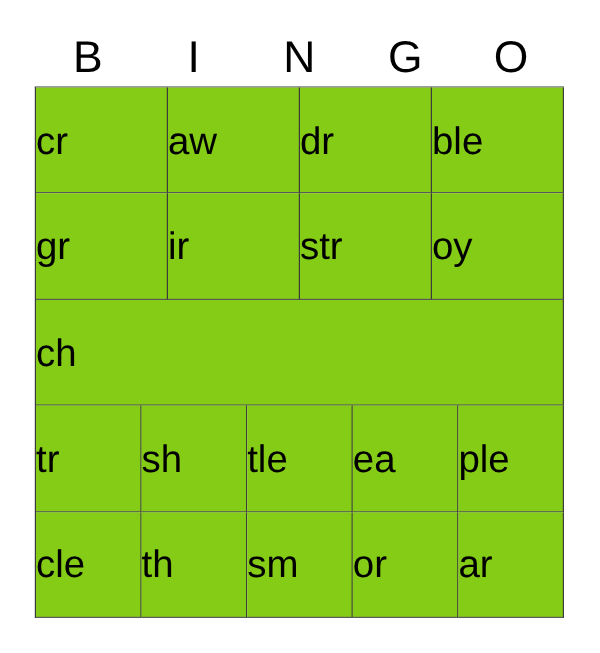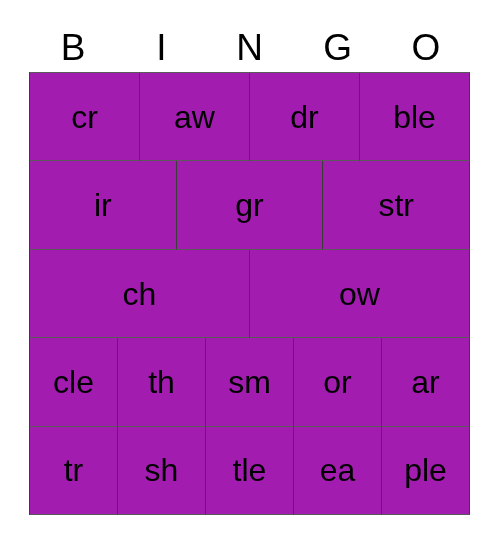--- a/index.html
+++ b/index.html
@@ -63,22 +63,22 @@
     display: flex;
     min-height: 0;
   }
   .grid-cell {
     flex: 1 1 0;
     box-sizing: border-box;
     border-right: 1px solid #3c3c3c;
     border-bottom: 1px solid #5a5a5a;
     display: flex;
     align-items: center;
-    justify-content: center;
-    background: #a21caf;
+    justify-content: flex-start;
+    background: #84cc16;
     overflow: hidden;
   }
   .cell-text {
     font-size: 32px;
     line-height: 1;
     color: #000000;
     white-space: nowrap;
     text-align: center;
   }
 </style>
@@ -117,36 +117,54 @@
       <div class="grid-cell">
         <span class="cell-text">dr</span>
       </div>
       <div class="grid-cell">
         <span class="cell-text">ble</span>
       </div>
     </div>
 
     <div class="grid-row">
       <div class="grid-cell">
+        <span class="cell-text">gr</span>
+      </div>
+      <div class="grid-cell">
         <span class="cell-text">ir</span>
       </div>
       <div class="grid-cell">
-        <span class="cell-text">gr</span>
+        <span class="cell-text">str</span>
       </div>
       <div class="grid-cell">
-        <span class="cell-text">str</span>
+        <span class="cell-text">oy</span>
       </div>
     </div>
 
     <div class="grid-row">
       <div class="grid-cell">
         <span class="cell-text">ch</span>
       </div>
+    </div>
+
+    <div class="grid-row">
       <div class="grid-cell">
-        <span class="cell-text">ow</span>
+        <span class="cell-text">tr</span>
+      </div>
+      <div class="grid-cell">
+        <span class="cell-text">sh</span>
+      </div>
+      <div class="grid-cell">
+        <span class="cell-text">tle</span>
+      </div>
+      <div class="grid-cell">
+        <span class="cell-text">ea</span>
+      </div>
+      <div class="grid-cell">
+        <span class="cell-text">ple</span>
       </div>
     </div>
 
     <div class="grid-row">
       <div class="grid-cell">
         <span class="cell-text">cle</span>
       </div>
       <div class="grid-cell">
         <span class="cell-text">th</span>
       </div>
@@ -154,32 +172,14 @@
         <span class="cell-text">sm</span>
       </div>
       <div class="grid-cell">
         <span class="cell-text">or</span>
       </div>
       <div class="grid-cell">
         <span class="cell-text">ar</span>
       </div>
     </div>
 
-    <div class="grid-row">
-      <div class="grid-cell">
-        <span class="cell-text">tr</span>
-      </div>
-      <div class="grid-cell">
-        <span class="cell-text">sh</span>
-      </div>
-      <div class="grid-cell">
-        <span class="cell-text">tle</span>
-      </div>
-      <div class="grid-cell">
-        <span class="cell-text">ea</span>
-      </div>
-      <div class="grid-cell">
-        <span class="cell-text">ple</span>
-      </div>
-    </div>
-
   </div>
 </div>
 
 </body></html>

